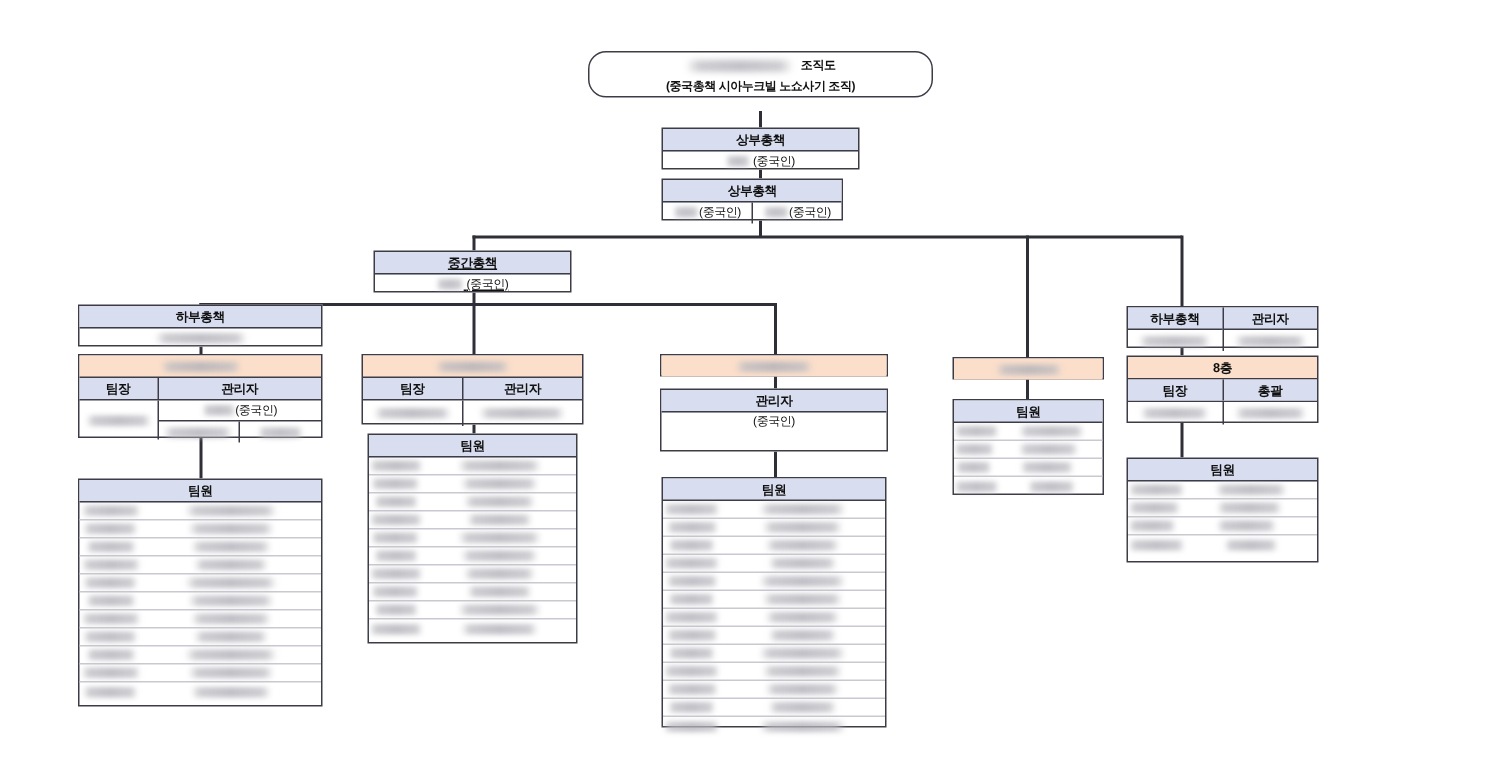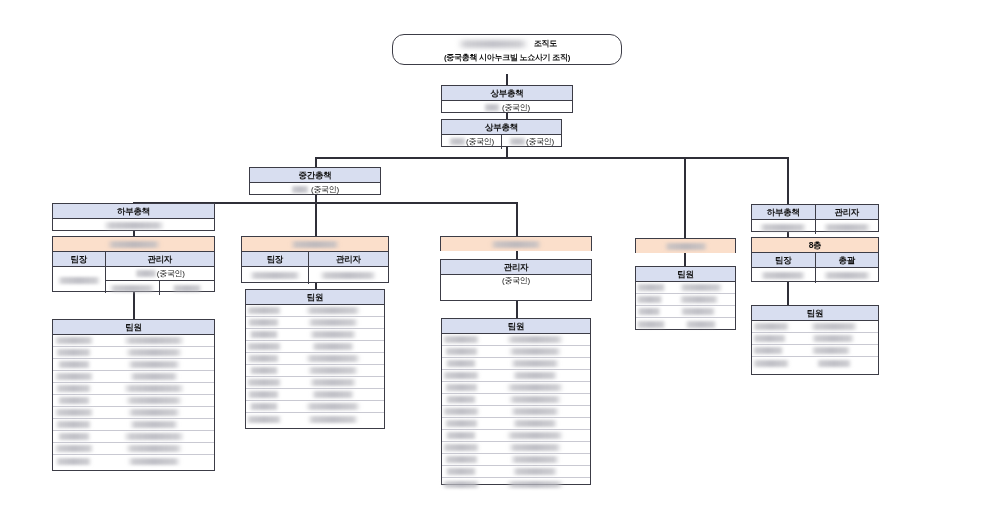--- a/index.html
+++ b/index.html
@@ -166,21 +166,21 @@
       </div>
     </div>
   </div>
 
   <div class="ln v" style="left:506px; top:147px; height:11px;"></div>
   <div class="ln h" style="left:315px; top:157px; width:473px;"></div>
   <div class="ln v" style="left:315px; top:157px; height:10px;"></div>
   <div class="ln v" style="left:684px; top:157px; height:81px;"></div>
   <div class="ln v" style="left:787px; top:157px; height:47px;"></div>
 
-  <div class="node" style="left:249px; top:167px; width:132px; height:28px;">
+  <div class="node" style="left:249px; top:167px; width:132px; height:28px;text-decoration:underline;">
     <div class="hdr">중간총책</div>
     <div class="body">
       <span class="rd" style="width:18px;"></span>
       <span>(중국인)</span>
     </div>
   </div>
 
   <div class="ln v" style="left:315px; top:195px; height:8px;"></div>
   <div class="ln h" style="left:133px; top:202px; width:384px;"></div>
   <div class="ln v" style="left:133px; top:202px; height:6px;"></div>

